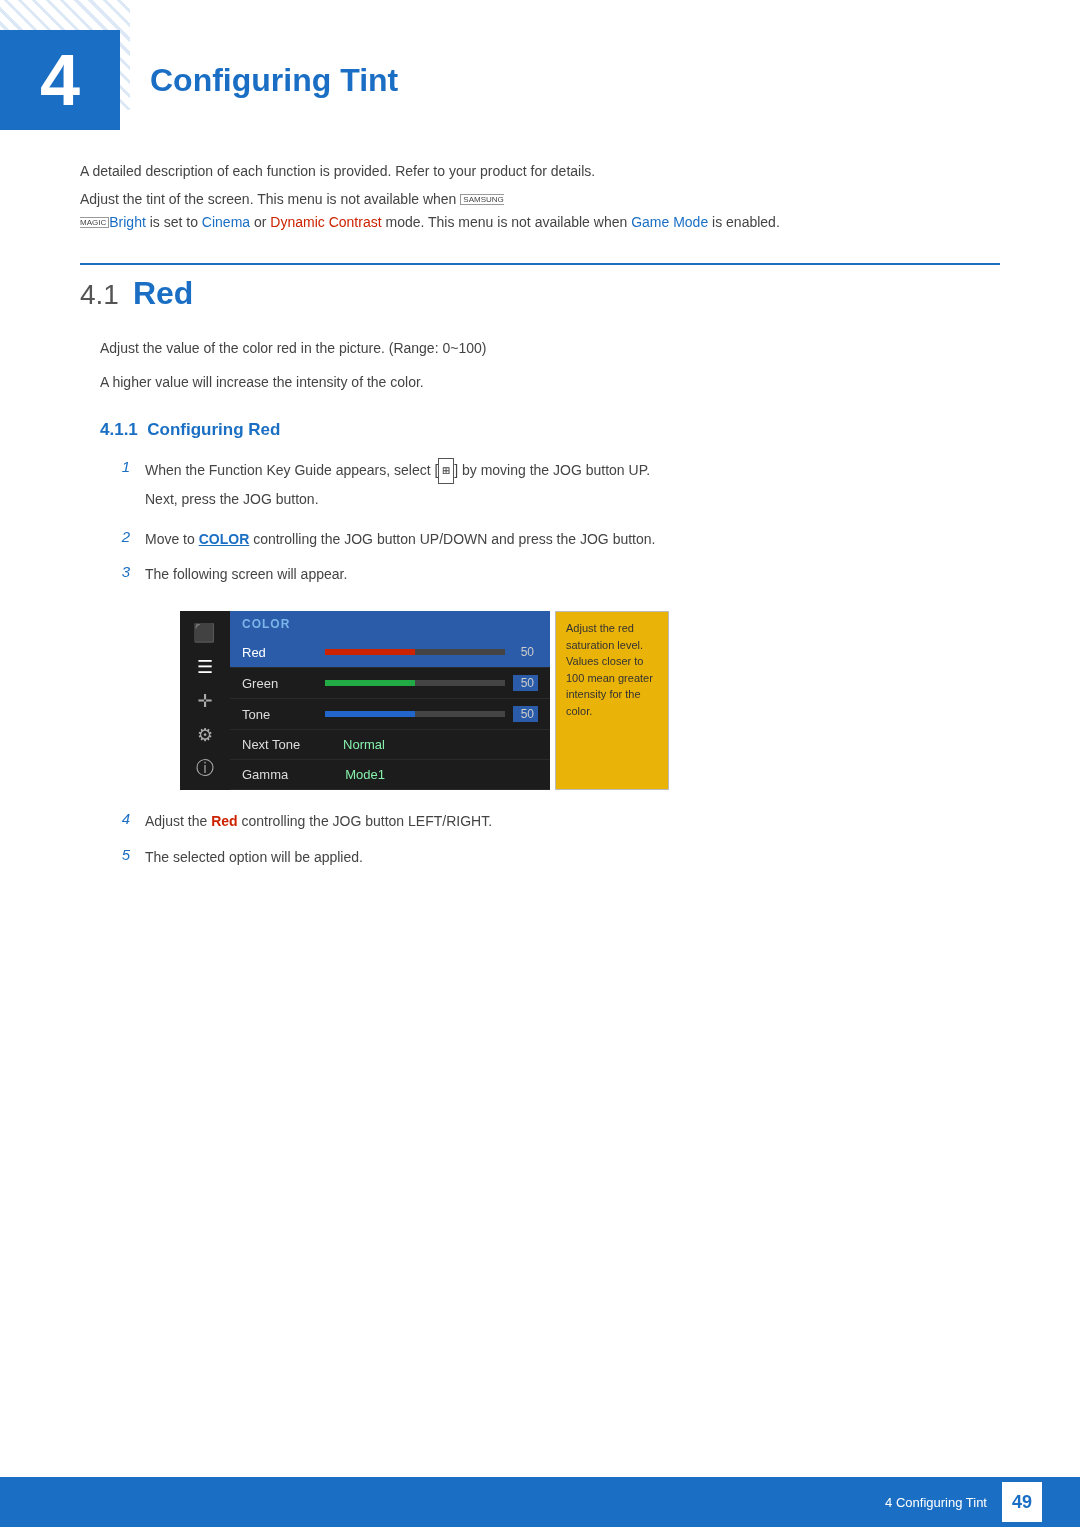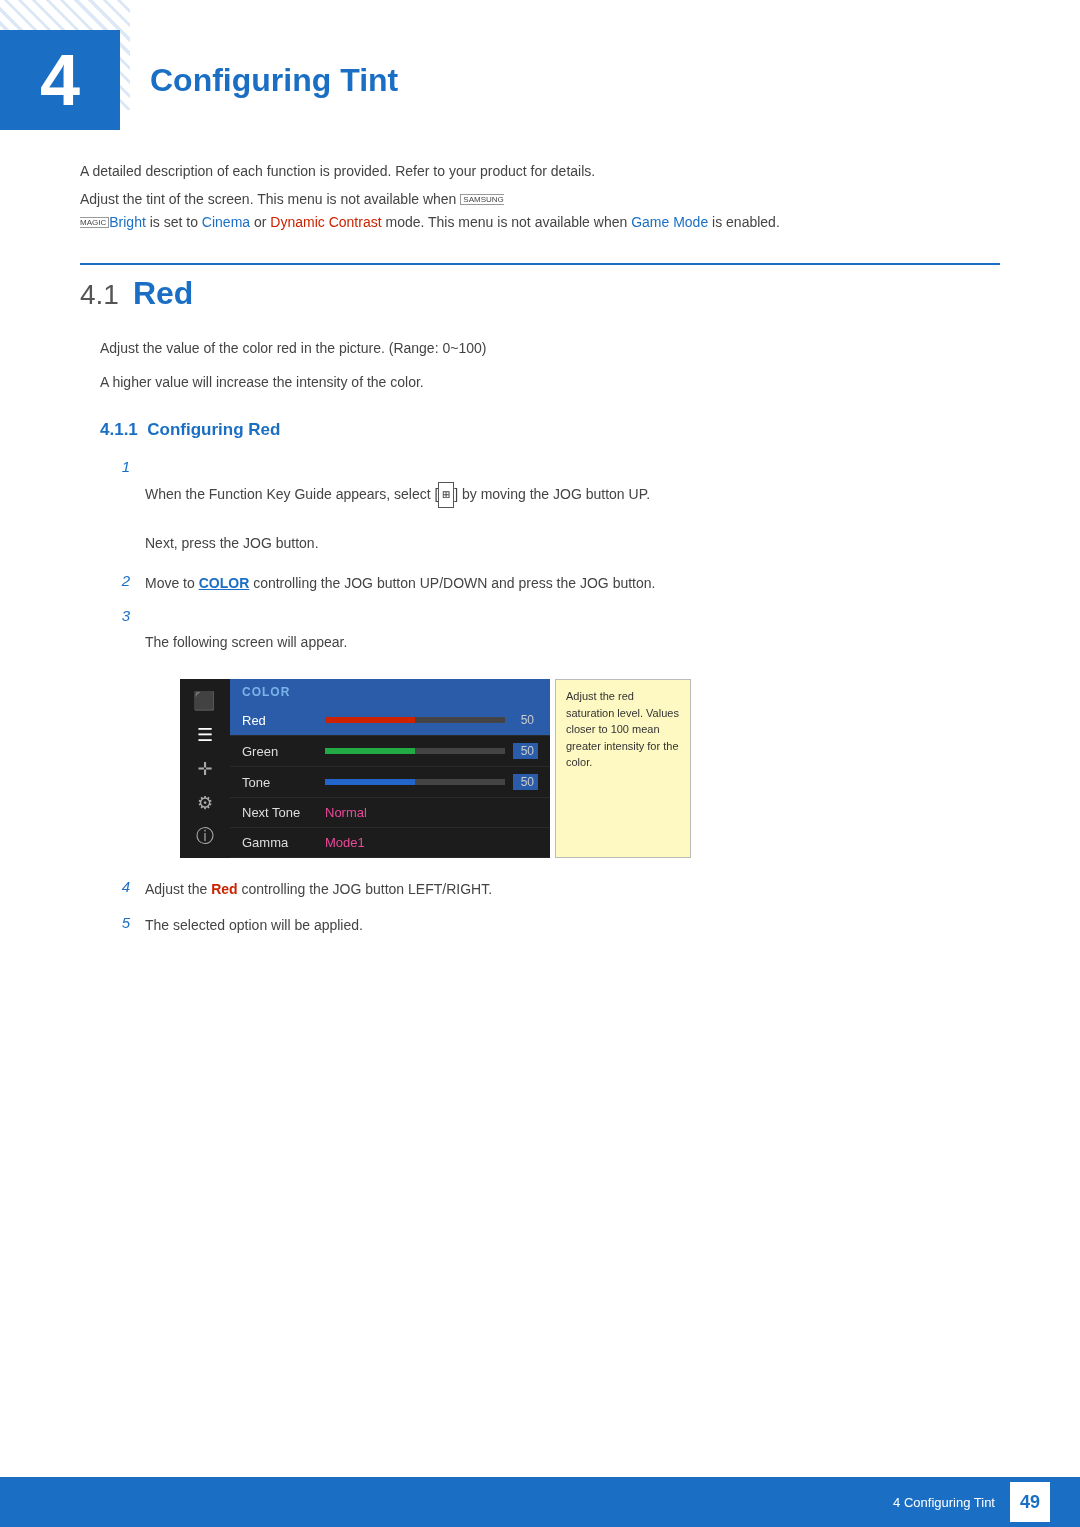--- a/index.html
+++ b/index.html
@@ -153,21 +153,20 @@
       text-align: right;
     }
     .step-content {
       font-size: 14px;
       color: #444;
       line-height: 1.7;
       flex: 1;
     }
     .step-content p {
       margin-bottom: 4px;
-      margin-top: 24px;
     }
 
     
     .icon-menu {
       display: inline-block;
       font-size: 13px;
       border: 1px solid #555;
       padding: 1px 3px;
       font-family: monospace;
     }
@@ -228,22 +227,23 @@
     .color-row-value {
       width: 25px;
       text-align: right;
       font-size: 12px;
       color: #ccc;
       background: #2a5caa;
       padding: 1px 4px;
     }
     .color-row-value-plain {
       width: 60px;
+      text-align: right;
       font-size: 13px;
-      color: #ec4899;
+      color: #86efac;
     }
 
     
     .color-menu-icons {
       background: #1c1c1c;
       display: flex;
       flex-direction: column;
       align-items: center;
       justify-content: space-around;
       padding: 10px 8px;
@@ -254,42 +254,42 @@
       color: #aaa;
       font-size: 18px;
       line-height: 1;
     }
     .menu-icon.active-icon {
       color: #fff;
     }
 
     
     .color-menu-tooltip {
-      background: #fef9c3;
+      background: #eab308;
       border: 1px solid #bbb;
       font-size: 11px;
       color: #333;
       padding: 8px 10px;
-      width: 136px;
+      width: 114px;
       line-height: 1.5;
       margin-left: 5px;
     }
 
     
     .page-footer {
       position: fixed;
       bottom: 0;
       left: 0;
       right: 0;
       height: 50px;
       background: #1a6fc4;
       display: flex;
       align-items: center;
       justify-content: flex-end;
-      padding: 0 30px;
+      padding: 0 38px;
       gap: 15px;
     }
     .footer-text {
       color: #fff;
       font-size: 13px;
     }
     .footer-page-num {
       background: #fff;
       color: #1a6fc4;
       font-weight: bold;

